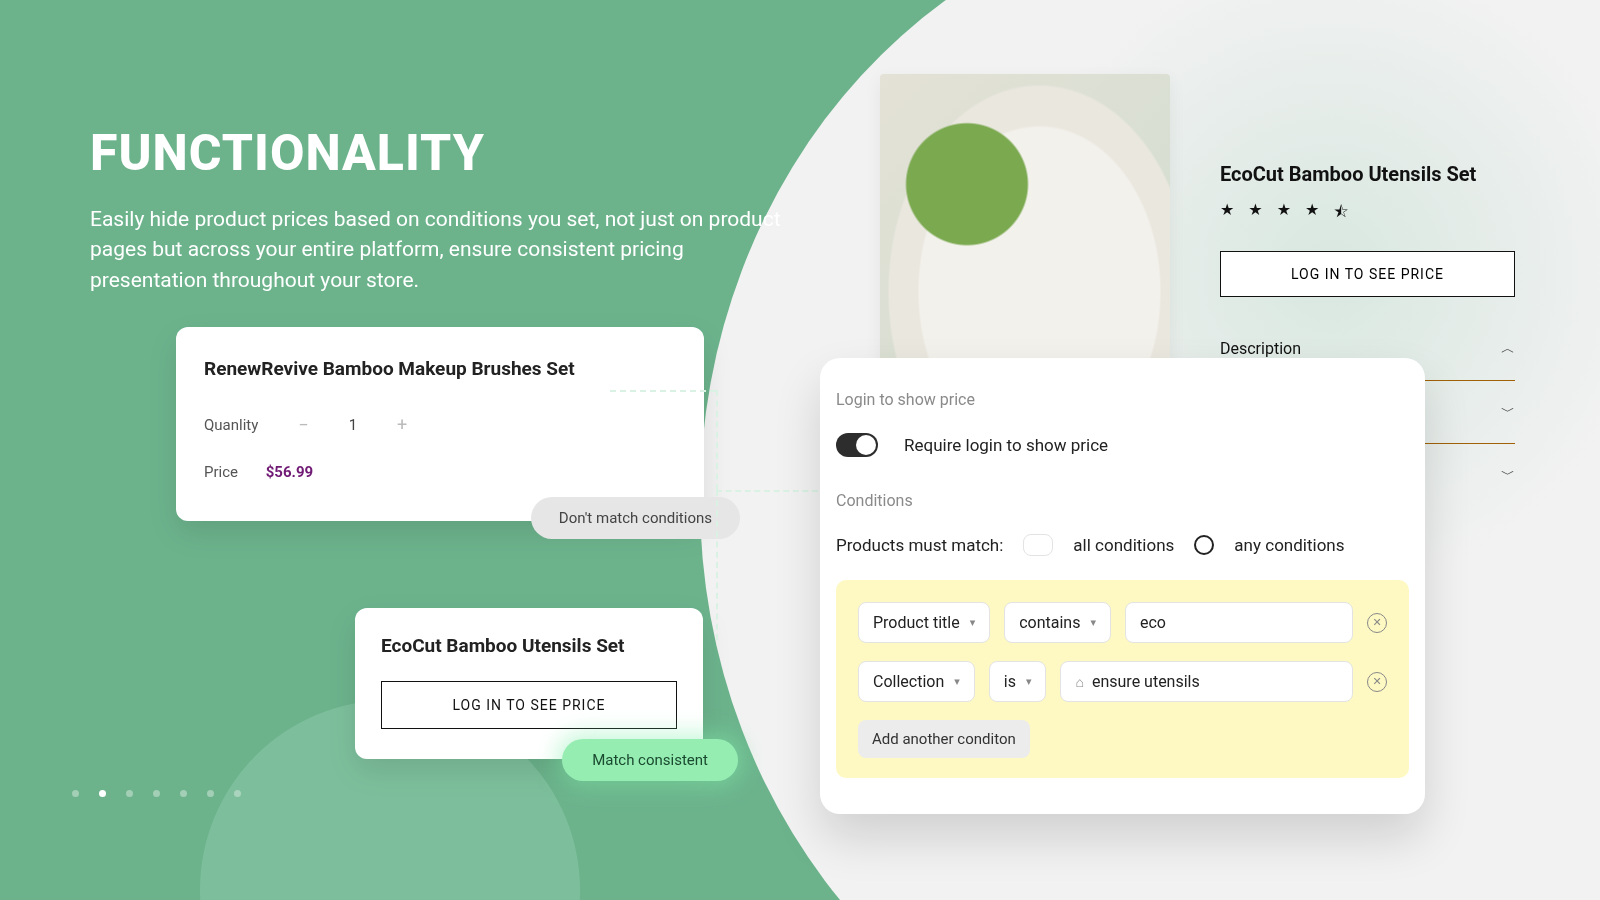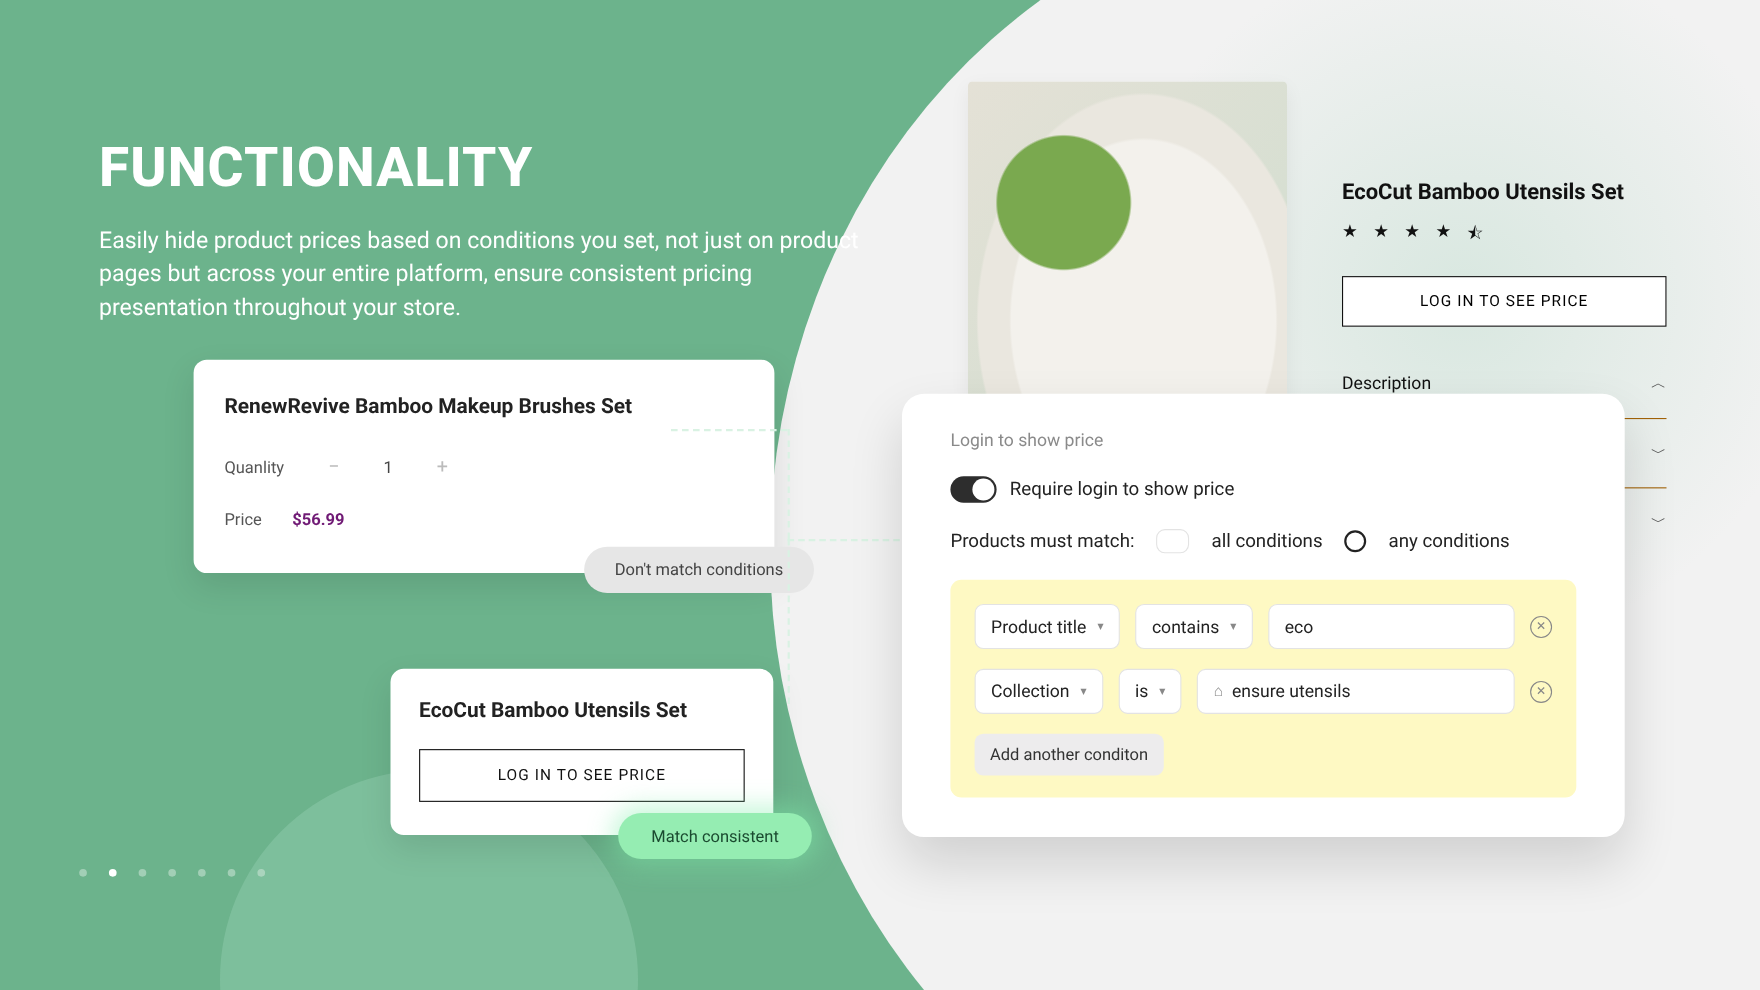--- a/index.html
+++ b/index.html
@@ -136,28 +136,28 @@
   padding: 22px 0;
   border-bottom: 1px solid #a16207;
   color: #111; font-size: 16px;
 }
 .acc-row.first { border-top: 0; padding-top: 0; }
 .acc-row:last-child { border-bottom: 0; }
 .chev { font-size: 14px; color: #555; }
 .settings-card {
   position: absolute;
   left: 820px; top: 358px;
-  width: 657px;
+  width: 605px;
   background: #fff;
   border-radius: 20px;
-  padding: 32px 44px 36px;
+  padding: 32px 16px 36px;
   box-shadow: 0 24px 48px rgba(0,0,0,.14);
 }
 .s-label { color: #8a8a8a; font-size: 16px; }
-.toggle-row { display: flex; align-items: center; gap: 12px; margin-top: 24px; }
+.toggle-row { display: flex; align-items: center; gap: 26px; margin-top: 24px; }
 .toggle {
   width: 42px; height: 24px; border-radius: 999px;
   background: #2d2d2d; position: relative; cursor: pointer;
 }
 .toggle::after {
   content: ""; position: absolute; right: 2px; top: 2px;
   width: 20px; height: 20px; border-radius: 50%; background: #fff;
 }
 .toggle-text { font-size: 17px; color: #222; }
 .cond-head { margin-top: 34px; color: #8a8a8a; font-size: 16px; }
@@ -271,20 +271,21 @@
     </div>
   </div>
 </div>
 
 <div class="settings-card">
   <div class="s-label">Login to show price</div>
   <div class="toggle-row">
     <div class="toggle"></div>
     <div class="toggle-text">Require login to show price</div>
   </div>
+  <div class="cond-head">Conditions</div>
   <div class="match-row">
     <span>Products must match:</span>
     <span class="radio sel"></span>
     <span>all conditions</span>
     <span class="radio"></span>
     <span>any conditions</span>
   </div>
   <div class="cond-box">
     <div class="cond-row">
       <div class="sel">

